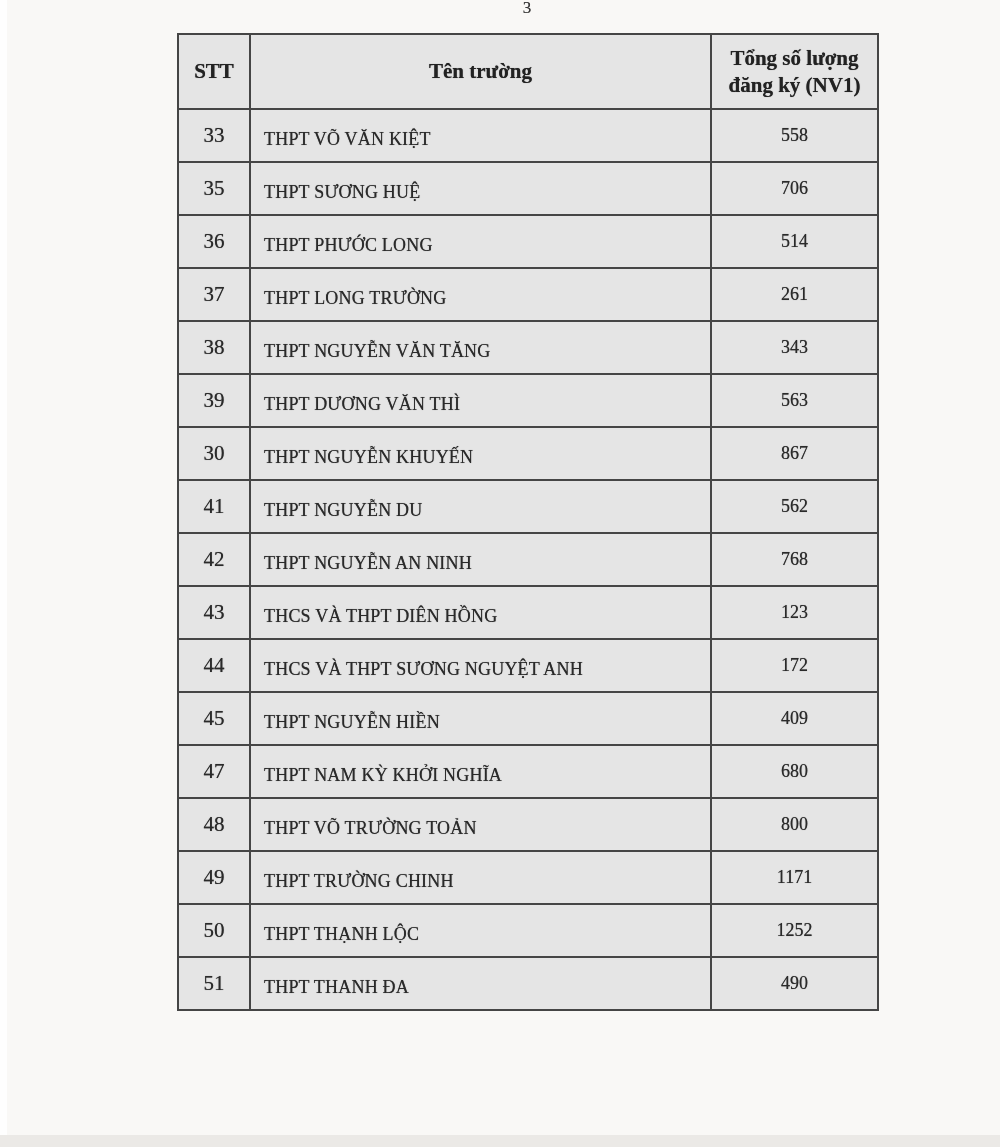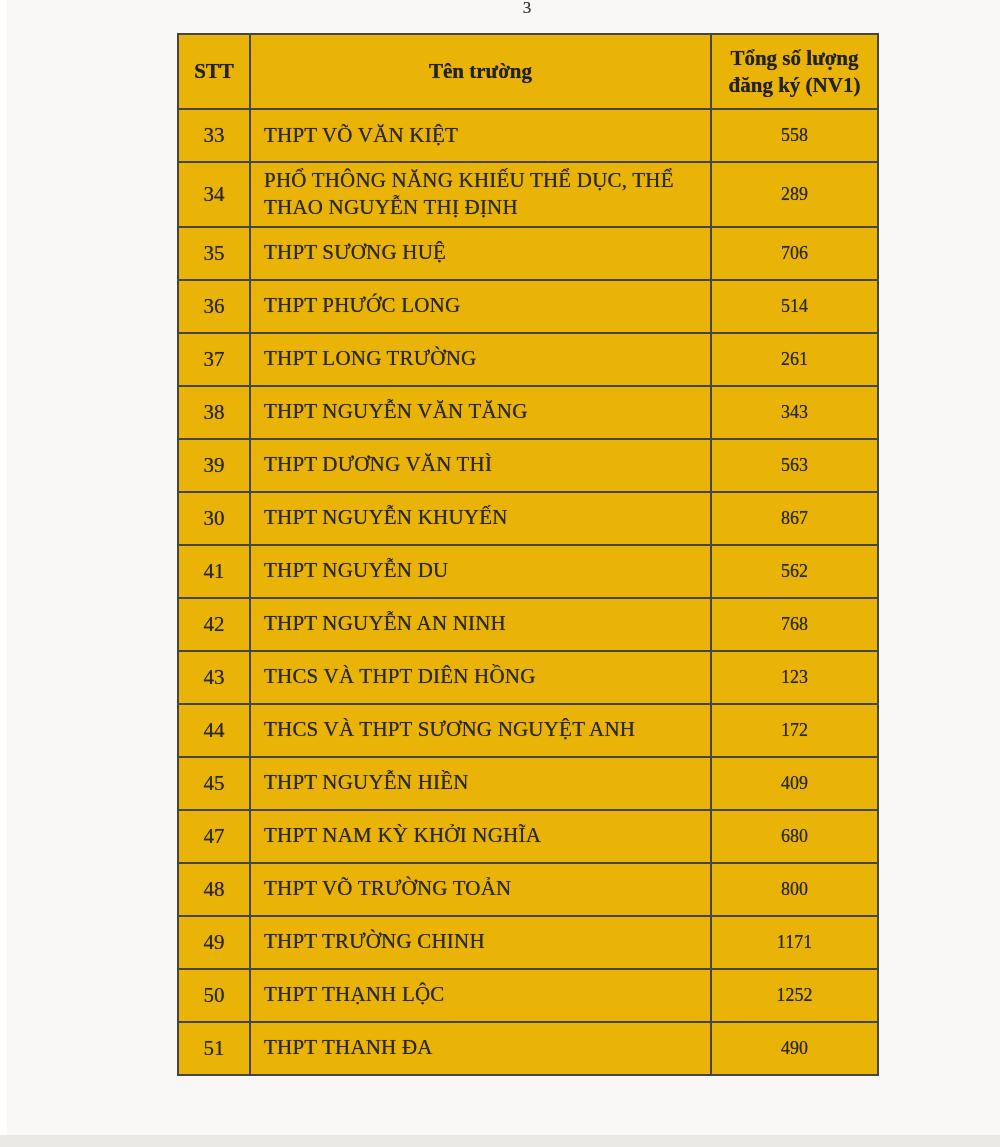--- a/index.html
+++ b/index.html
@@ -23,21 +23,21 @@
     color: #3c3c3c;
     text-shadow: 0 0 0.6px rgba(50,50,50,0.7);
   }
   .doc-table {
     position: absolute;
     left: 177px;
     top: 33px;
     width: 700px;
     border-collapse: collapse;
     table-layout: fixed;
-    background: #eab308;
+    background: #e5e5e5;
     text-shadow: 0 0 0.7px rgba(35,35,35,0.75);
   }
   .doc-table col.col-stt   { width: 72px; }
   .doc-table col.col-name  { width: 461px; }
   .doc-table col.col-total { width: 167px; }
   .doc-table th, .doc-table td {
     border: 2px solid #454545;
     vertical-align: middle;
   }
   .doc-table thead tr { height: 75px; }
@@ -51,22 +51,22 @@
   }
   .doc-table tbody tr { height: 53px; }
   .cell-stt {
     text-align: center;
     font-size: 21px;
     color: #2a2a2a;
     border-radius: 7px;
   }
   .cell-school-name {
     text-align: left;
-    font-size: 21px;
-    padding: 4px 10px 4px 13px;
+    font-size: 18px;
+    padding: 12px 10px 4px 13px;
     line-height: 1.3;
     letter-spacing: 0.2px;
     color: #2a2a2a;
     margin-top: 32px;
   }
   .cell-total {
     text-align: center;
     font-size: 18px;
     color: #2a2a2a;
   }
@@ -107,25 +107,20 @@
       <th>Tổng số lượng đăng ký (NV1)</th>
     </tr>
   </thead>
   <tbody>
       <tr>
         <td class="cell-stt">33</td>
         <td class="cell-school-name">THPT VÕ VĂN KIỆT</td>
         <td class="cell-total">558</td>
       </tr>
       <tr>
-        <td class="cell-stt">34</td>
-        <td class="cell-school-name">PHỔ THÔNG NĂNG KHIẾU THỂ DỤC, THỂ THAO NGUYỄN THỊ ĐỊNH</td>
-        <td class="cell-total">289</td>
-      </tr>
-      <tr>
         <td class="cell-stt">35</td>
         <td class="cell-school-name">THPT SƯƠNG HUỆ</td>
         <td class="cell-total">706</td>
       </tr>
       <tr>
         <td class="cell-stt">36</td>
         <td class="cell-school-name">THPT PHƯỚC LONG</td>
         <td class="cell-total">514</td>
       </tr>
       <tr>

